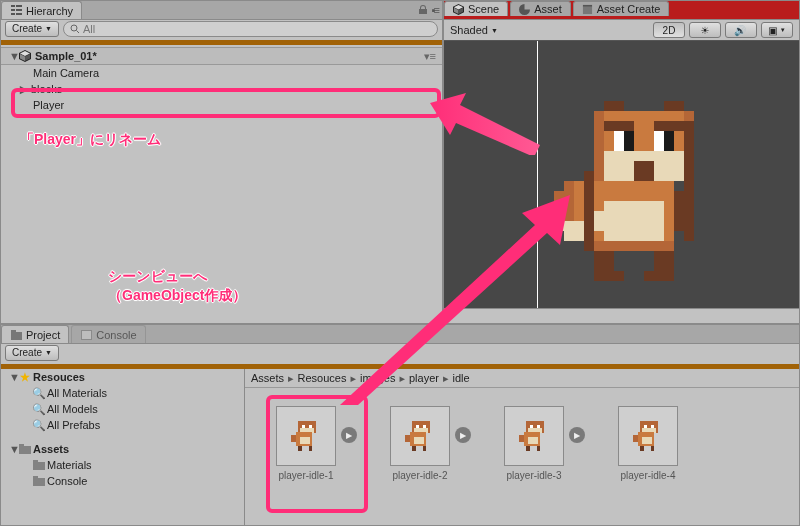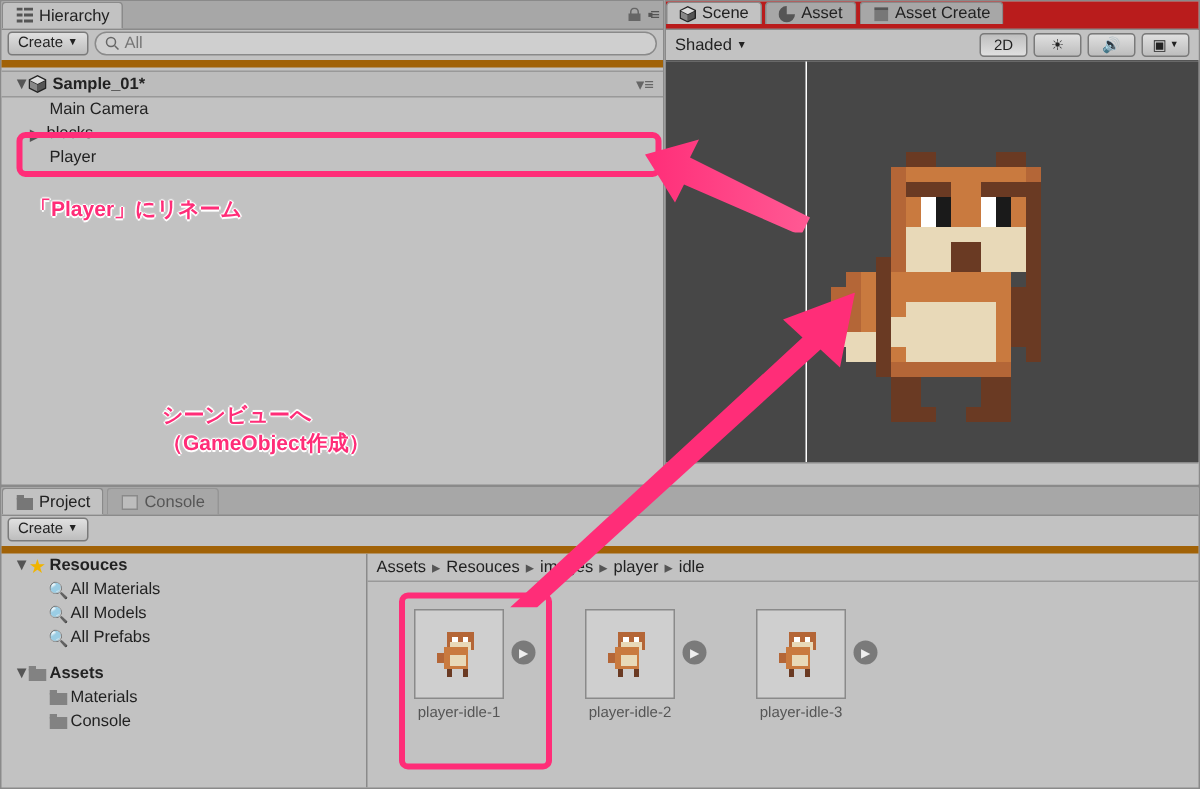--- a/index.html
+++ b/index.html
@@ -343,20 +343,36 @@
                 <rect x="3" y="7" width="9" height="8" fill="#c97a3f"></rect>
                 <rect x="5" y="10" width="6" height="4" fill="#e8d9b8"></rect>
                 <rect x="4" y="15" width="2" height="3" fill="#6a3a23"></rect>
                 <rect x="10" y="15" width="2" height="3" fill="#6a3a23"></rect>
                 <rect x="0" y="9" width="3" height="4" fill="#b46637"></rect>
               </svg>
             <div class="runbtn">▶</div>
           </div>
           <div class="name">player-idle-3</div>
         </div>
+        <div class="asset">
+          <div class="thumb">
+            <svg width="30" height="34" viewBox="0 0 17 19" shape-rendering="crispEdges">
+                <rect x="4" y="1" width="10" height="7" fill="#b46637"></rect>
+                <rect x="5" y="5" width="8" height="3" fill="#e8d9b8"></rect>
+                <rect x="6" y="3" width="2" height="2" fill="#fff"></rect>
+                <rect x="10" y="3" width="2" height="2" fill="#fff"></rect>
+                <rect x="3" y="7" width="9" height="8" fill="#c97a3f"></rect>
+                <rect x="5" y="10" width="6" height="4" fill="#e8d9b8"></rect>
+                <rect x="4" y="15" width="2" height="3" fill="#6a3a23"></rect>
+                <rect x="10" y="15" width="2" height="3" fill="#6a3a23"></rect>
+                <rect x="0" y="9" width="3" height="4" fill="#b46637"></rect>
+              </svg>
+          </div>
+          <div class="name">player-idle-4</div>
+        </div>
       </div>
     </div>
   </div>
 </div>
 
 <div class="hi-box" style="left:11px;top:88px;width:422px;height:22px"></div>
 <div class="hi-box" style="left:266px;top:395px;width:94px;height:110px"></div>
 
 <div class="anno-txt" style="left:20px;top:130px">「Player」にリネーム</div>
 <div class="anno-txt" style="left:108px;top:248px">

